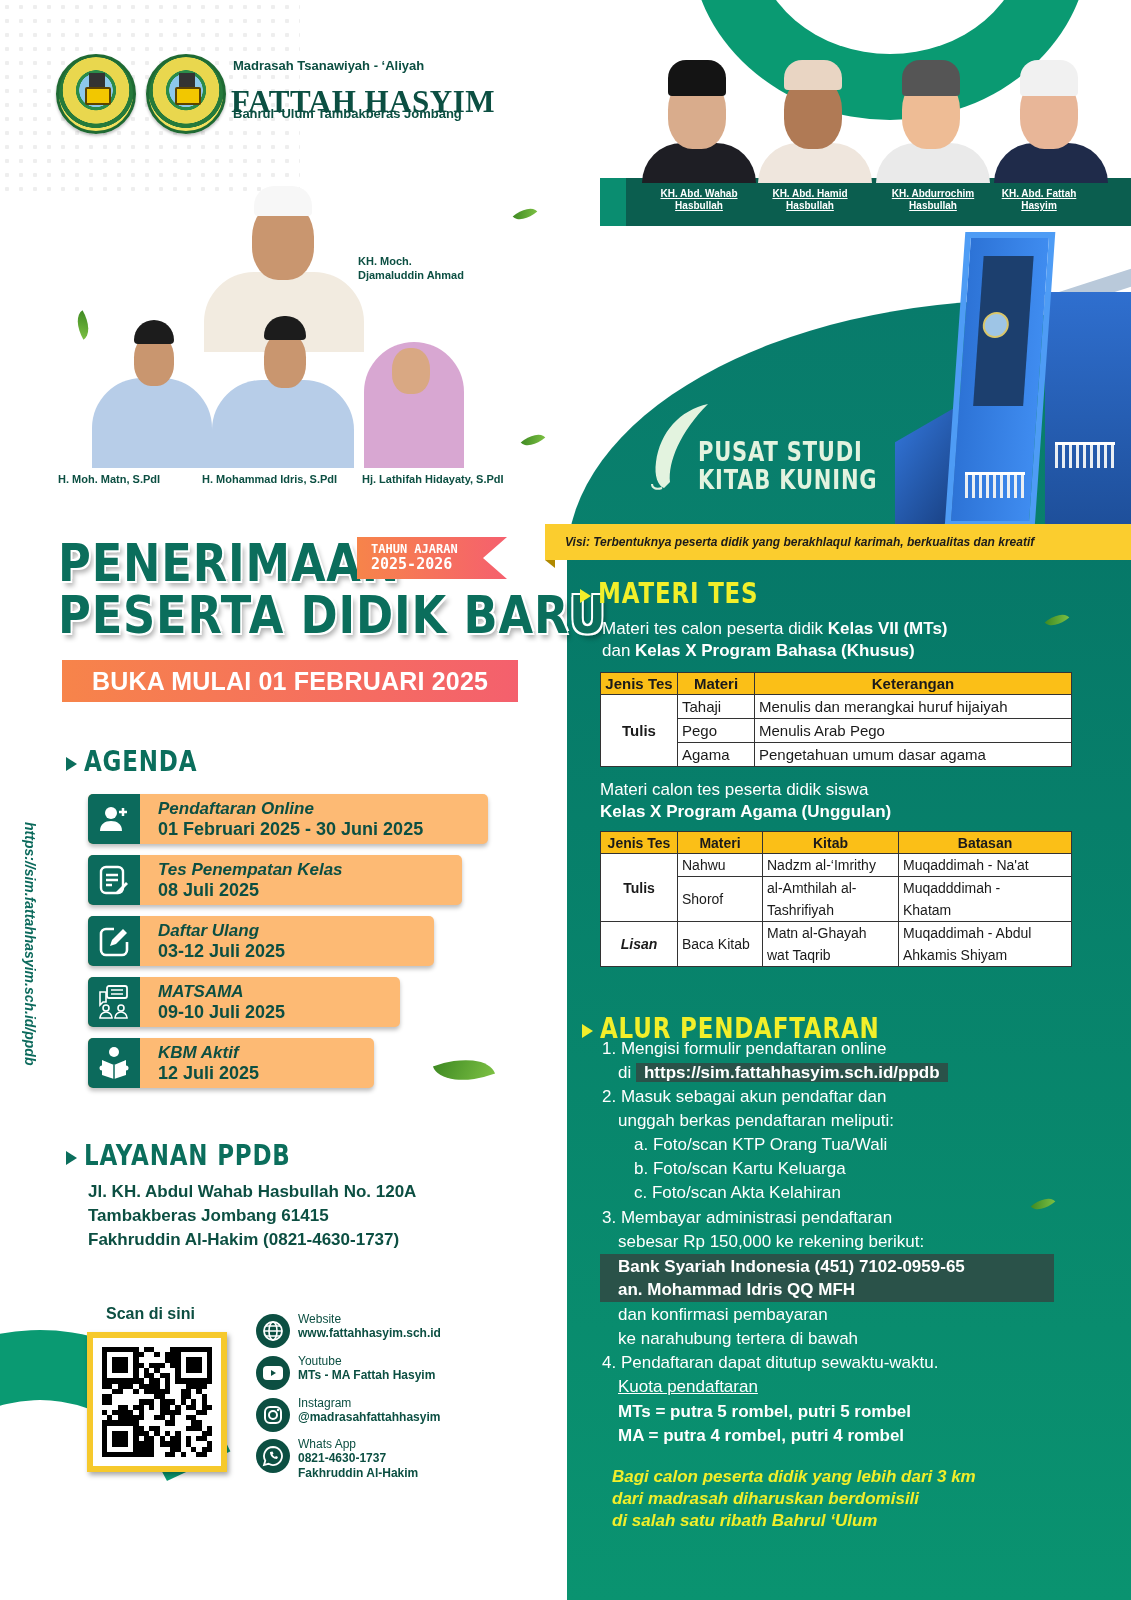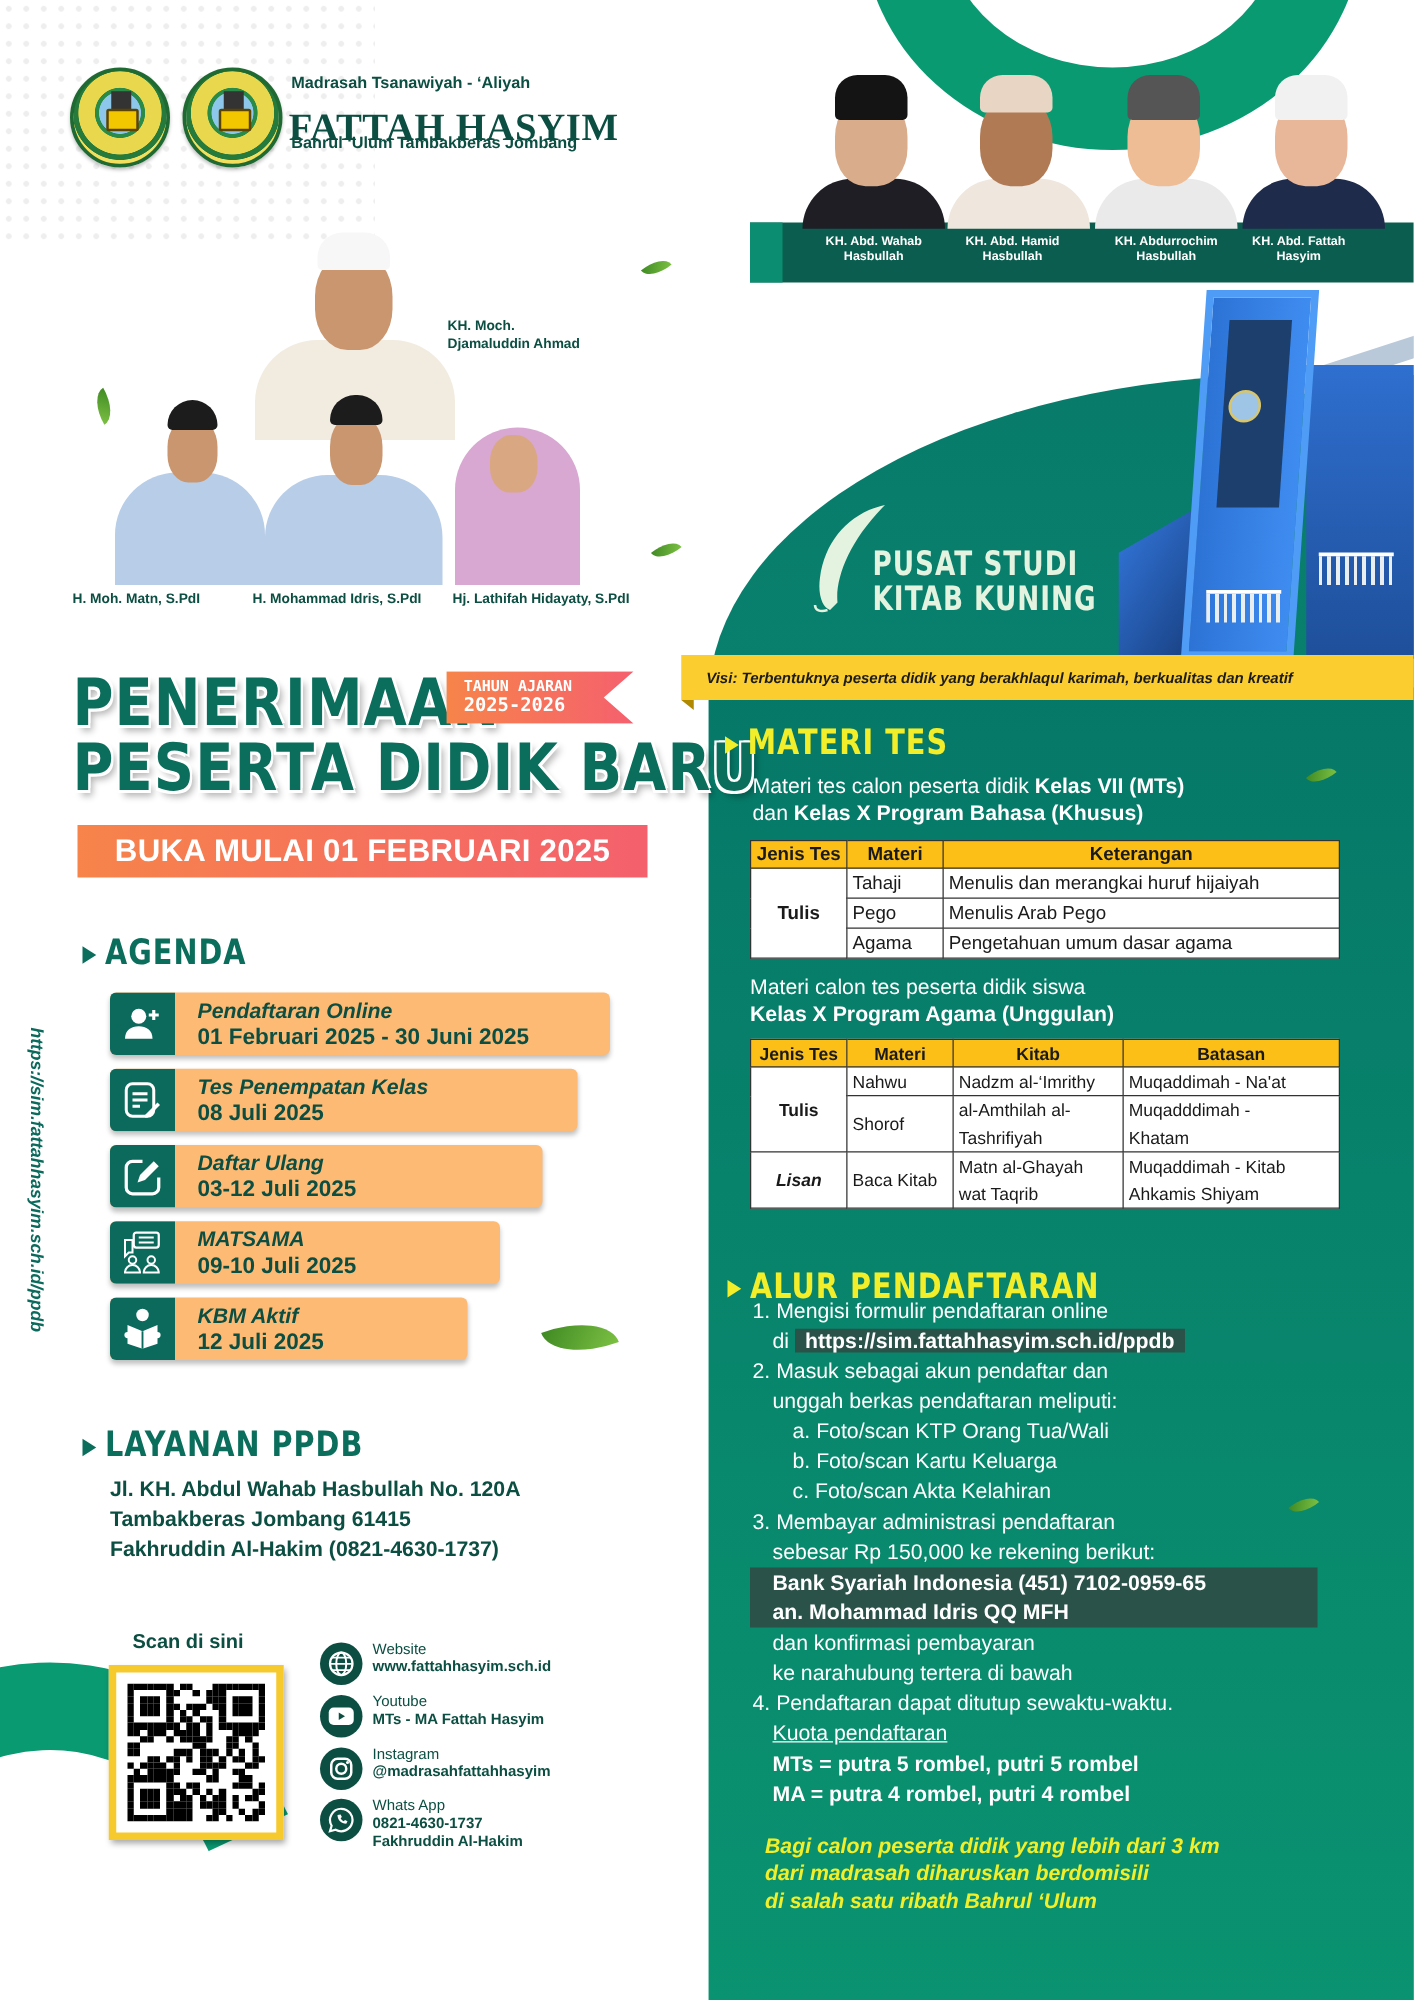--- a/index.html
+++ b/index.html
@@ -38,21 +38,21 @@
   .hdr-title { left: 231px; top: 84px; font: bold 31px "Liberation Serif", serif; color:#0c4f42; letter-spacing: .5px; }
   .hdr-loc { left: 233px; top: 106px; font: bold 13px "Liberation Sans", sans-serif; color:#0c4f42; }
 
   
   .founder { position:absolute; top: 55px; width: 125px; height: 125px; }
   .founder .head { position:absolute; left: 32px; top: 22px; width: 58px; height: 72px; border-radius: 45% 45% 42% 42%; background: #e5b58e; }
   .founder .cap { position:absolute; left: 32px; top: 5px; width: 58px; height: 36px; border-radius: 18px 18px 4px 4px; }
   .founder .body { position:absolute; left: 6px; top: 88px; width: 114px; height: 40px; border-radius: 40px 40px 0 0; }
   .founder-bar { position:absolute; left: 600px; top: 178px; width: 531px; height: 48px; background:#0b5e4f; }
   .founder-bar::before { content:""; position:absolute; left:0; top:0; width:26px; height:48px; background:#0a8d70; }
-  .founder-name { position:absolute; top: 188px; width: 110px; text-align:center; font: bold 10px "Liberation Sans", sans-serif; color:#ffffff; line-height: 12px; }
+  .founder-name { position:absolute; top: 188px; width: 110px; text-align:center; font: bold 10px "Liberation Sans", sans-serif; color:#ffffff; line-height: 12px; text-decoration: underline; }
 
   
   .person { position:absolute; }
   .person .head { position:absolute; border-radius: 45% 45% 42% 42%; background:#c9966f; }
   .person .cap { position:absolute; background:#1c1c1c; border-radius: 20px 20px 4px 4px; }
   .person .body { position:absolute; border-radius: 50px 50px 0 0; }
   .leader-name { position:absolute; font: bold 11px "Liberation Sans", sans-serif; color:#0c4f42; white-space: nowrap; }
 
   
   .leaf { position:absolute; width: 22px; height: 12px; border-radius: 0 100% 0 100%; background: linear-gradient(135deg,#3f8a23,#7cc043); }
@@ -836,21 +836,21 @@
   </tr>
   <tr>
     <td>Shorof</td>
     <td><span>al-Amthilah al-</span><br><span>Tashrifiyah</span></td>
     <td><span>Muqadddimah -</span><br><span>Khatam</span></td>
   </tr>
   <tr>
     <td class="c" style="font-weight:bold;font-style:italic;">Lisan</td>
     <td>Baca Kitab</td>
     <td><span>Matn al-Ghayah</span><br><span>wat Taqrib</span></td>
-    <td><span>Muqaddimah - Kitab</span><br><span>Ahkamis Shiyam</span></td>
+    <td><span>Muqaddimah - Abdul</span><br><span>Ahkamis Shiyam</span></td>
   </tr>
 </tbody>
   </table>
 
 <div class="sec-arrow" style="left:582px;top:1024px;border-left-color:#f2ef2a;"></div>
 <div class="sec-head" style="left:600px;top:1012px;color:#f2ef2a;">ALUR PENDAFTARAN</div>
 
 <div class="rtext" style="left:602px;top:1038px;">1. Mengisi formulir pendaftaran online</div>
 <div class="rtext" style="left:618px;top:1062px;">
   <span>di</span>

